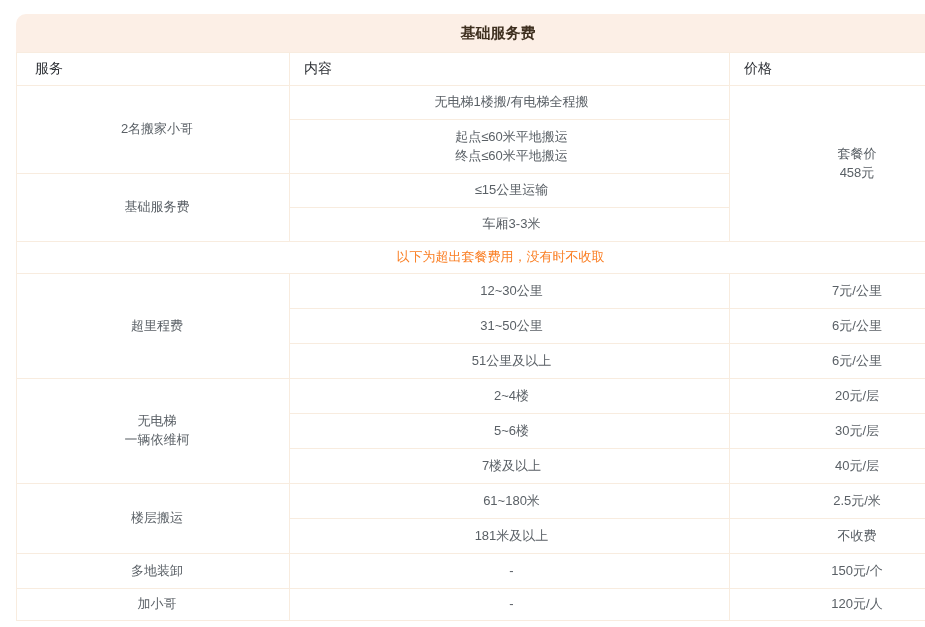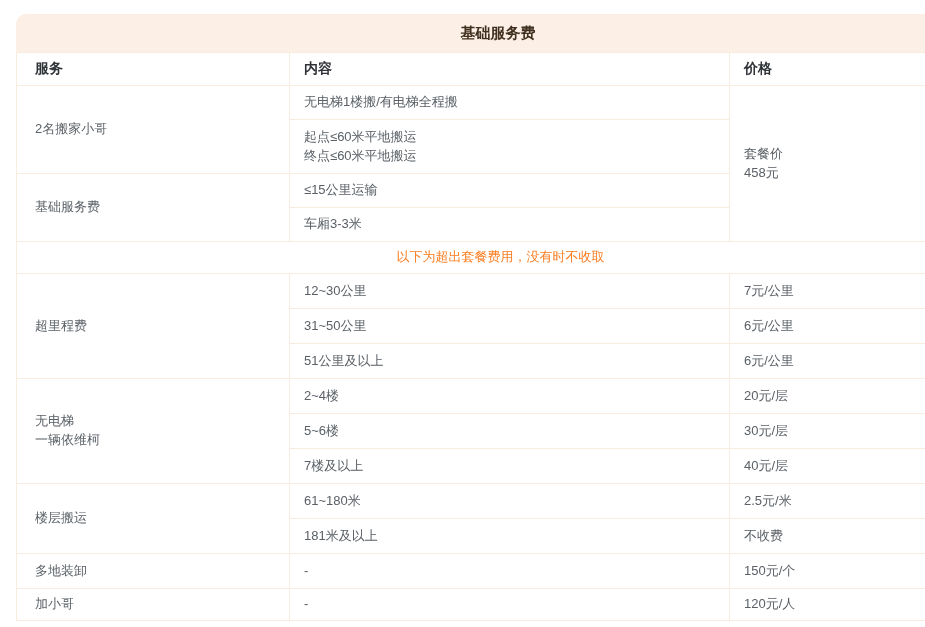--- a/index.html
+++ b/index.html
@@ -28,23 +28,24 @@
     display:flex;align-items:center;justify-content:center;
     font-size:15px;font-weight:bold;color:var(--title-text);
   }
   table.price-table{
     width:964px;border-collapse:collapse;table-layout:fixed;
   }
   .price-table th,.price-table td{
     border:1px solid var(--border);
     vertical-align:middle;
     padding:4px 10px 4px 14px;
+    text-align:center;
   }
   .price-table th{
-    text-align:left;font-size:14px;font-weight:bold;color:var(--header-text);
+    text-align:left;font-size:14px;font-weight:normal;color:var(--header-text);
     height:33px;
     margin-left:32px;
   }
   .price-table td{
     font-size:13px;color:var(--body-text);line-height:1.45;
   }
   .col-service{padding-left:18px !important;}
   .multiline{white-space:pre-line;}
   tr.r-34{height:34px;} tr.r-54{height:54px;} tr.r-35{height:35px;} tr.r-32{height:32px;}
   td.notice-cell{

